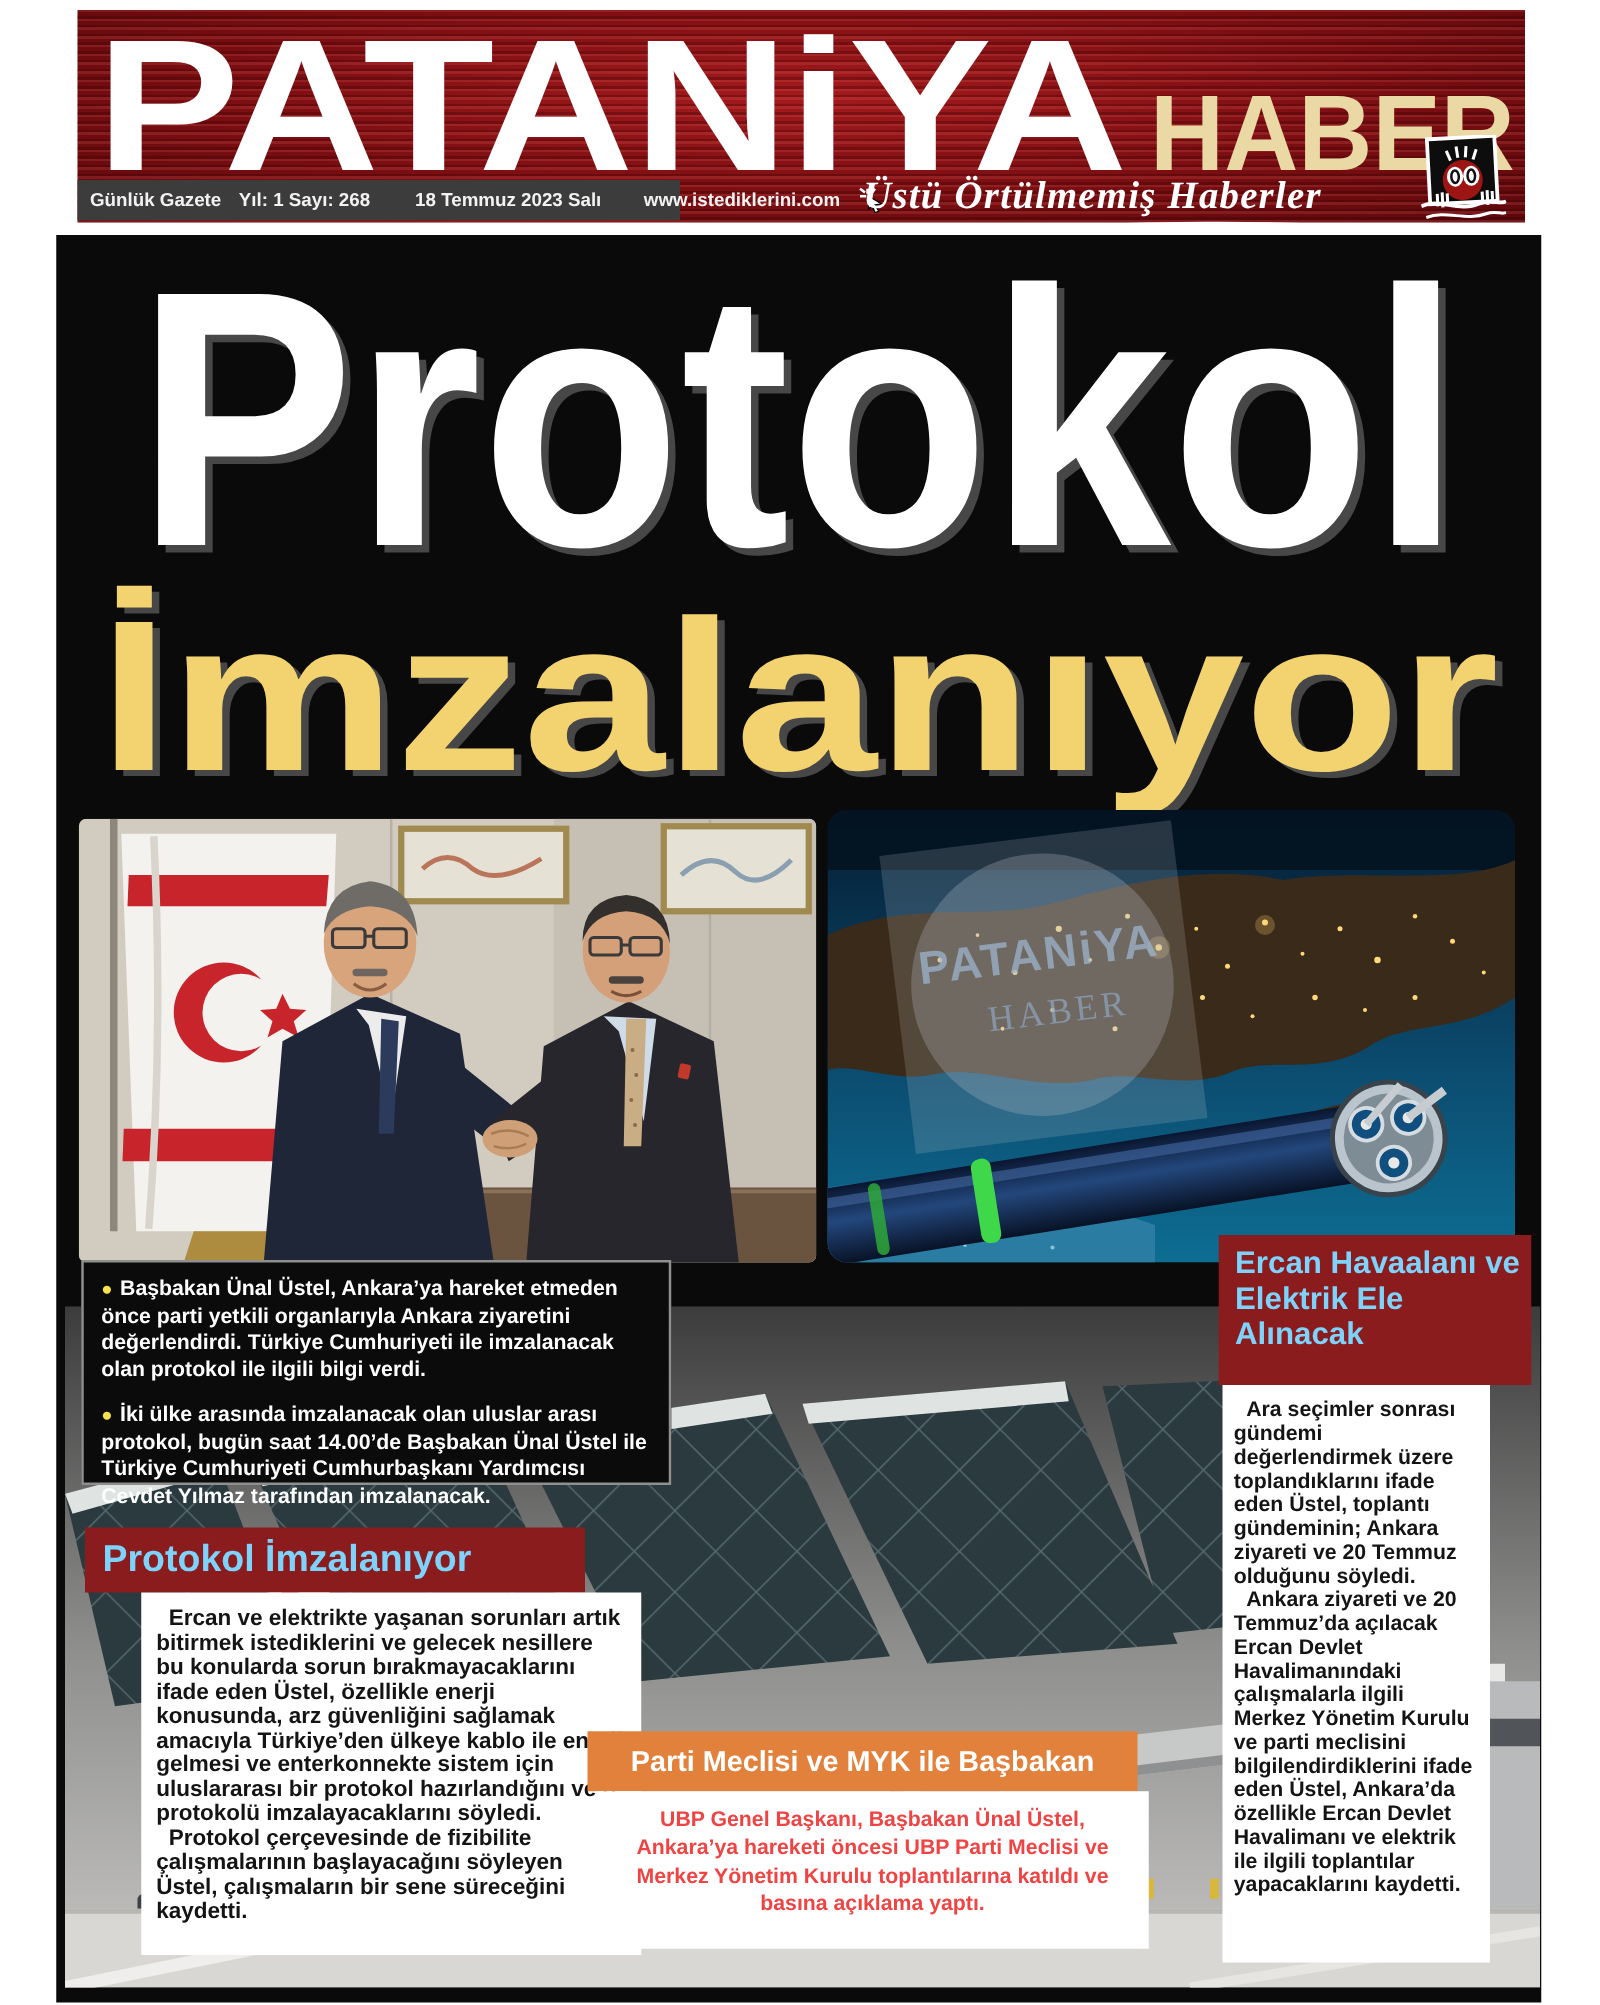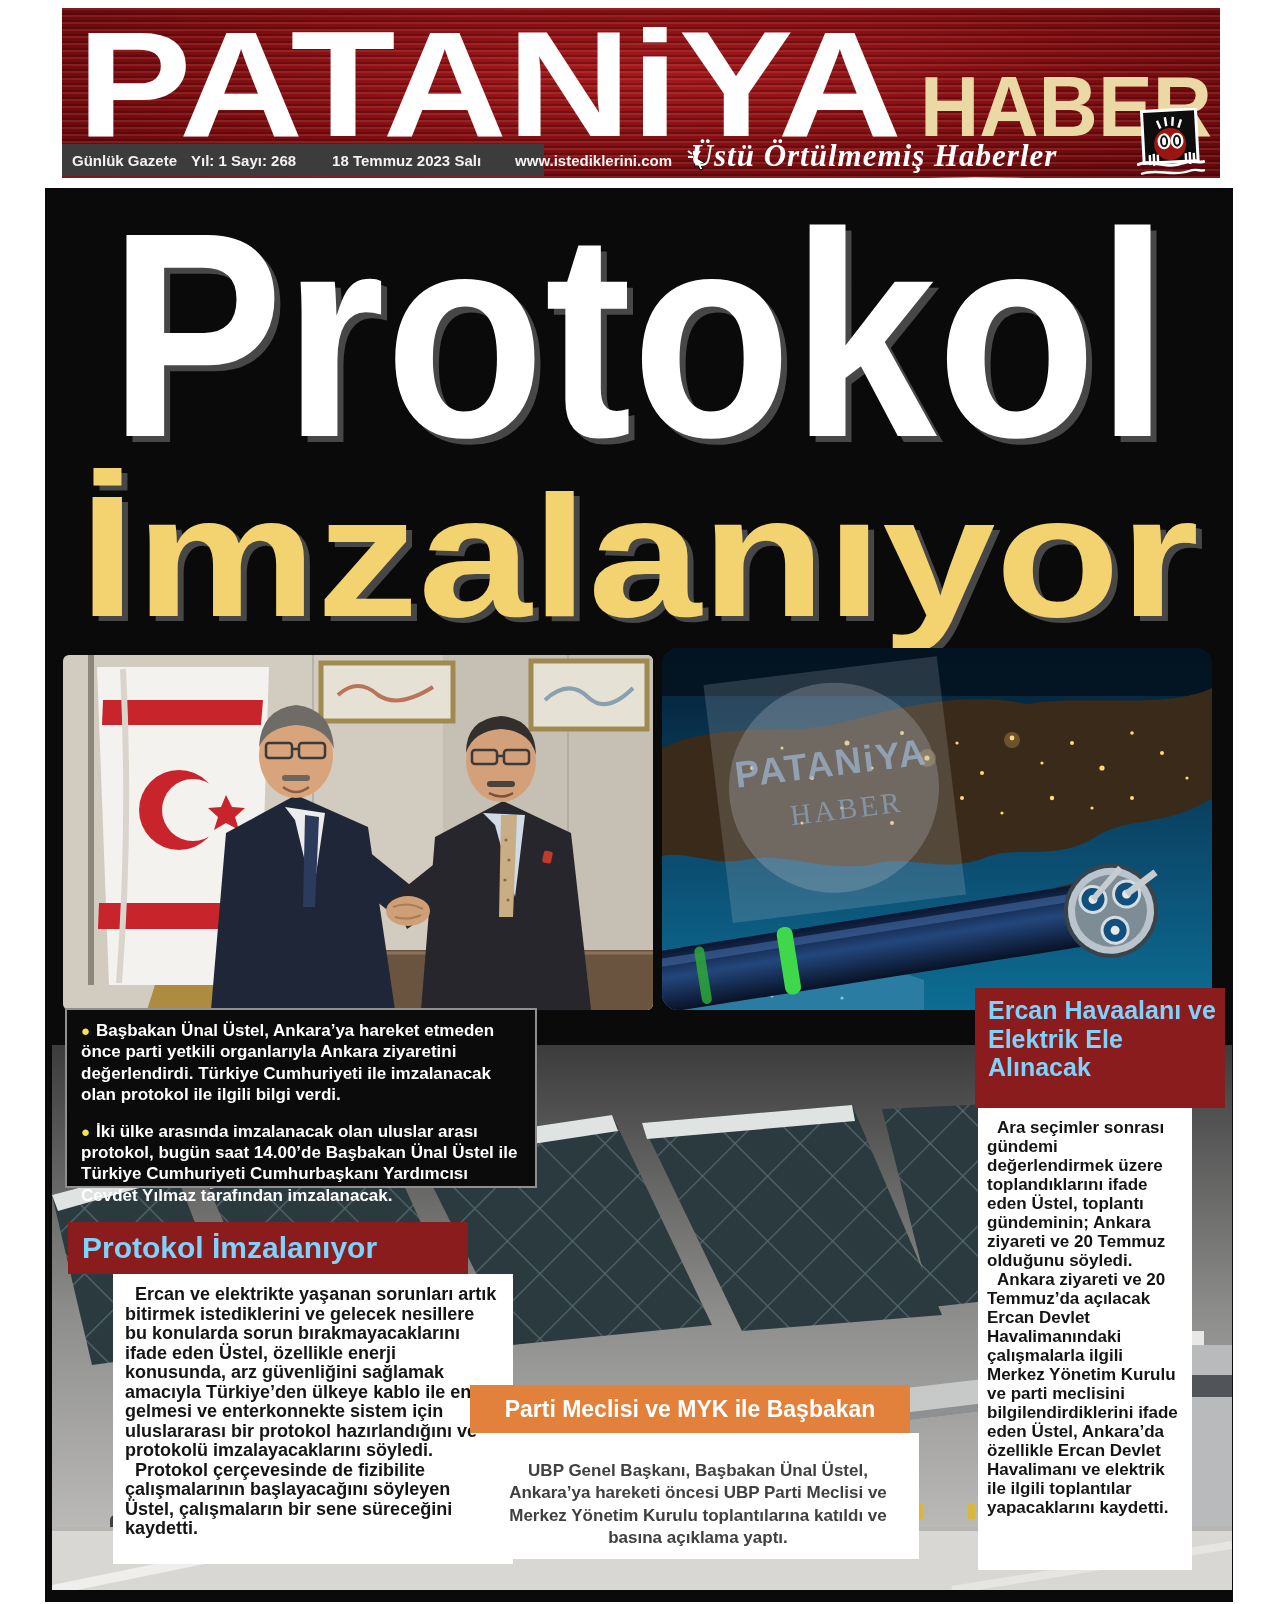--- a/index.html
+++ b/index.html
@@ -48,23 +48,23 @@
   
   .red-head{background:#8a1c1e;color:#7dd3fc;font-weight:bold;box-sizing:border-box;}
   .rh-right{left:930px;top:800px;width:250px;height:120px;font-size:25px;line-height:1.14;padding:8px 8px 8px 13px;}
   .rh-left{left:23px;top:1034px;width:400px;height:52px;font-size:30px;line-height:52px;padding:0 0 0 14px;}
   .col-white{background:#ffffff;color:#141414;font-weight:bold;box-sizing:border-box;overflow:hidden;}
   .col-right{left:933px;top:920px;width:214px;height:462px;font-size:17px;line-height:19px;padding:10px 8px 8px 9px;}
   .col-left{left:20px;top:1086px;width:400px;height:290px;font-size:18px;line-height:19.5px;padding:11px 12px;margin-left:48px;}
   .col-white p{margin:0;text-indent:10px;}
   .orange-head{left:425px;top:1197px;width:440px;height:48px;background:#e2813b;color:#ffffff;
     font-size:23px;font-weight:bold;text-align:center;line-height:48px;box-sizing:border-box;}
-  .bottom-box{left:432px;top:1245px;width:442px;height:126px;background:#ffffff;color:#404040;
+  .bottom-box{left:432px;top:1245px;width:442px;height:126px;background:#ffffff;color:#ef4444;
     font-size:17px;font-weight:bold;line-height:1.32;text-align:center;
-    padding:27px 12px;box-sizing:border-box;}
+    padding:12px 12px;box-sizing:border-box;}
 </style>
 </head>
 <body>
 
 <div class="abs masthead">
   <svg class="mast-title-svg">
     <text class="t-main" x="15" y="128" font-size="150" textLength="825" lengthAdjust="spacingAndGlyphs">PATANiYA</text>
     <text class="t-sub" x="858" y="128" font-size="86" textLength="292" lengthAdjust="spacingAndGlyphs">HABER</text>
   </svg>
 

